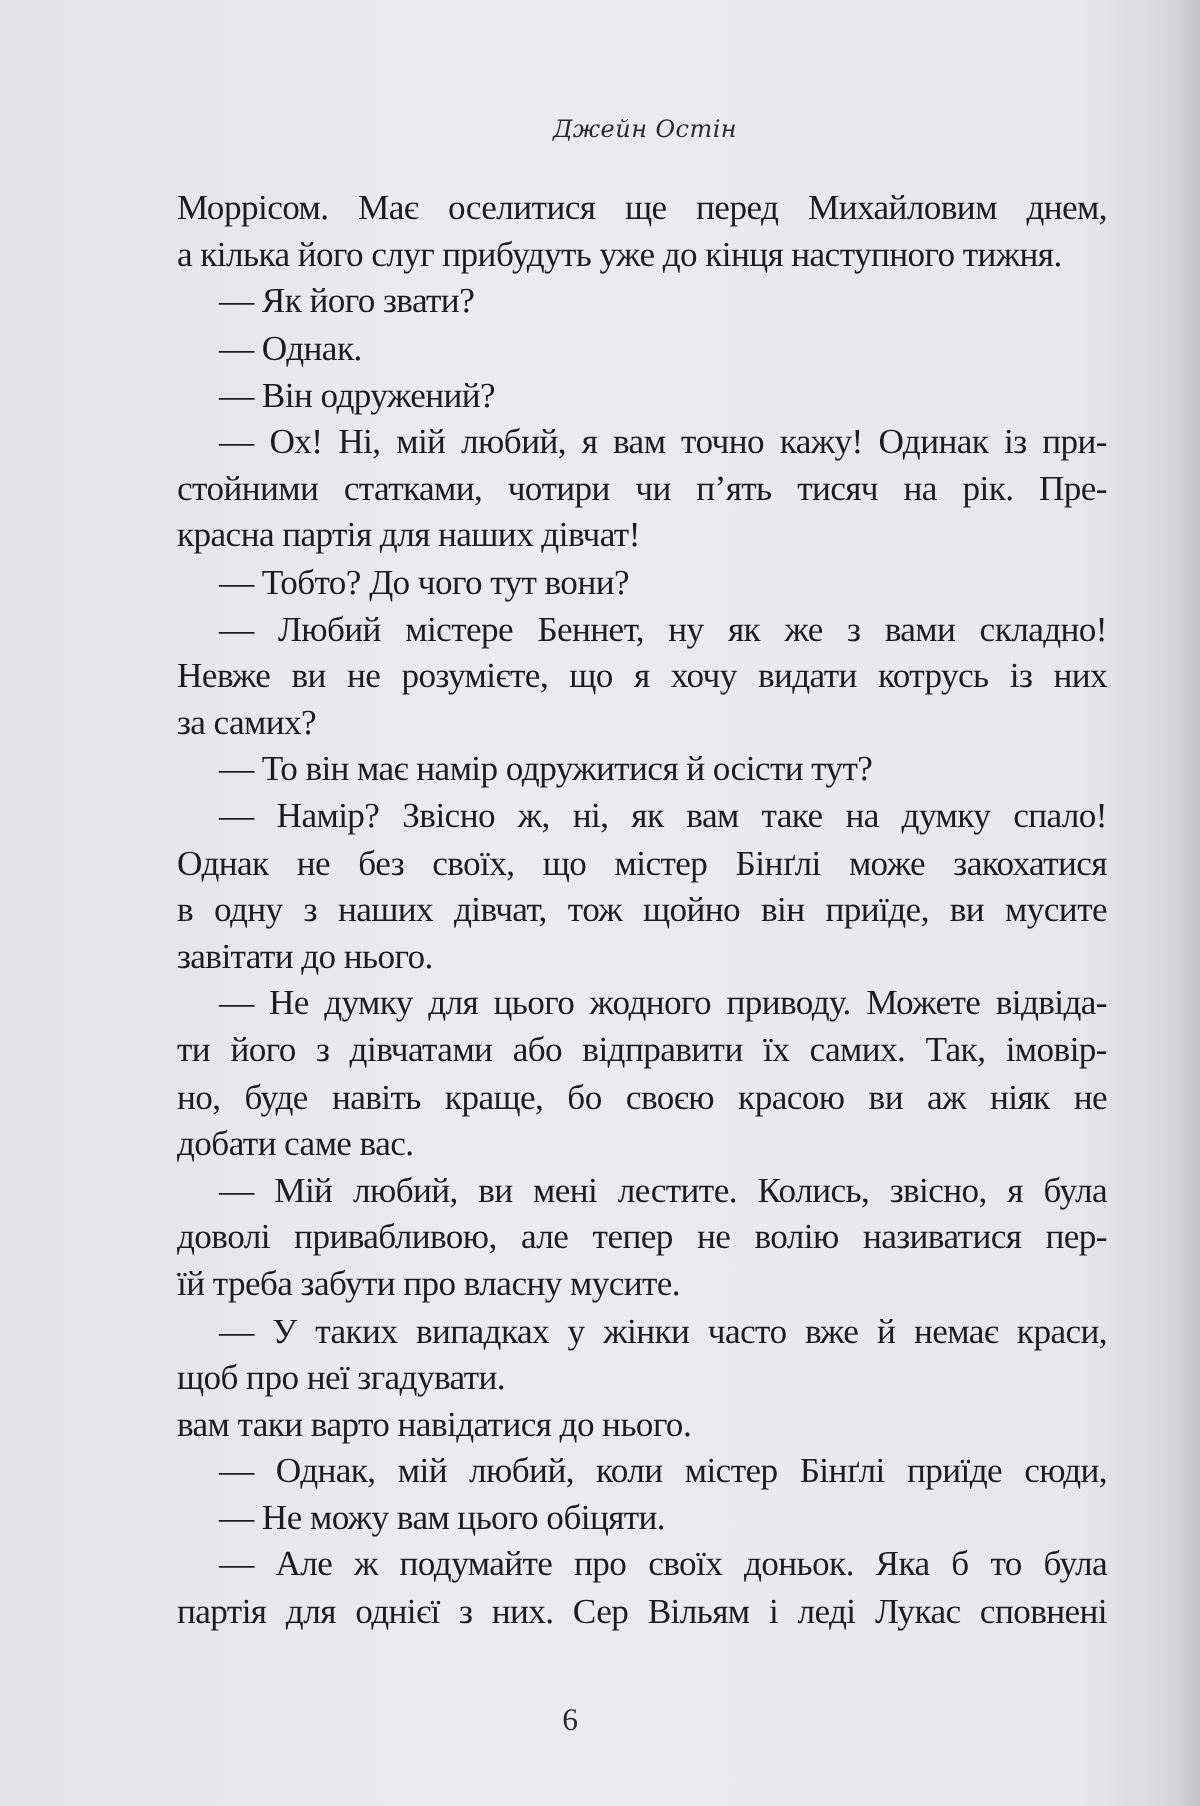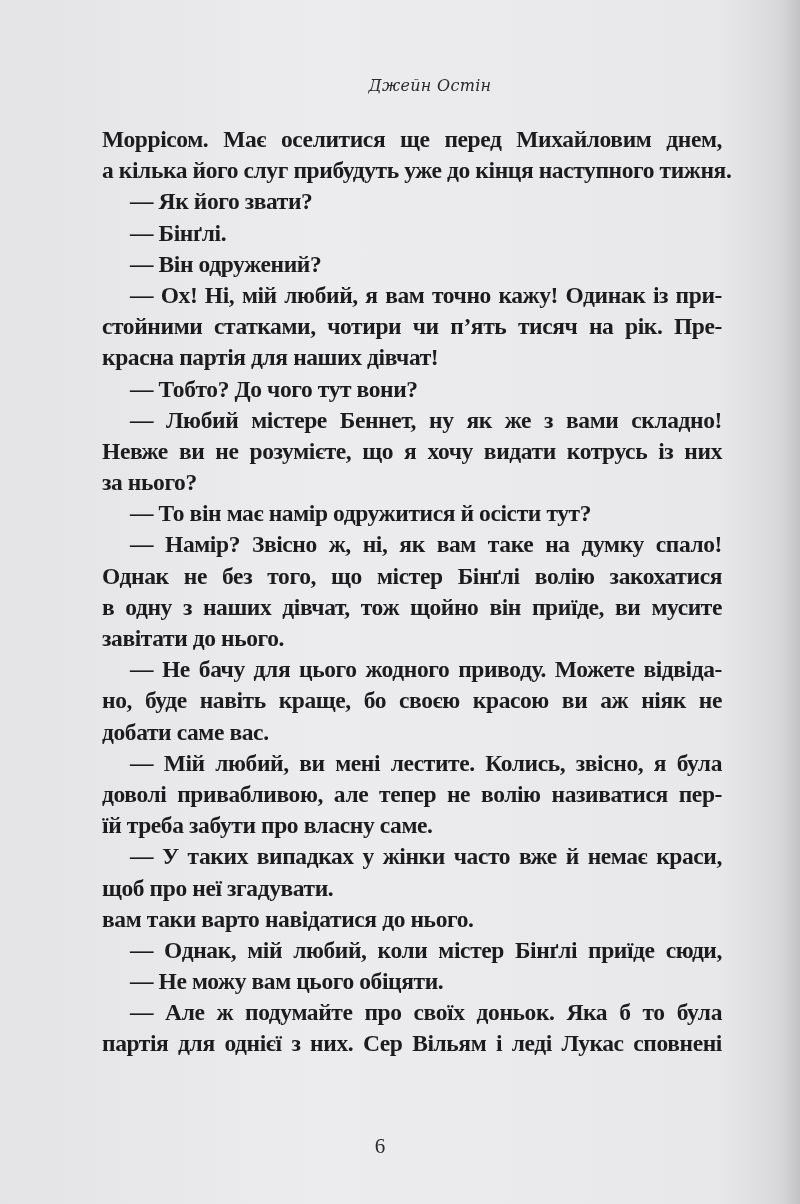--- a/index.html
+++ b/index.html
@@ -24,23 +24,22 @@
       text-align: center;
       font-family: "DejaVu Serif", serif;
       font-style: italic;
       font-size: 16px;
       letter-spacing: 0.3px;
       color: #2a2a2c;
     }
     .text-block {
       position: absolute;
       top: 124px;
-      left: 102px;
+      left: 118px;
       width: 620px;
-      font-weight: bold;
     }
     .line {
       font-size: 23.5px;
       line-height: 31.2px;
       height: 31.2px;
       white-space: nowrap;
       text-align: justify;
       text-align-last: justify;
       transform-origin: left center;
       letter-spacing: -0.4px;
@@ -72,40 +71,41 @@
 </head>
 <body>
 
 <div>
   <div class="running-head">Джейн Остін</div>
 
   <div class="text-block" id="text-block">
       <div class="line">Моррісом. Має оселитися ще перед Михайловим днем,</div>
       <div class="line last">а кілька його слуг прибудуть уже до кінця наступного тижня.</div>
       <div class="line indent last">— Як його звати?</div>
-      <div class="line indent last">— Бінґлі.</div>
+      <div class="line indent last">— Однак.</div>
       <div class="line indent last">— Він одружений?</div>
       <div class="line indent">— Ох! Ні, мій любий, я вам точно кажу! Одинак із при-</div>
       <div class="line">стойними статками, чотири чи п’ять тисяч на рік. Пре-</div>
       <div class="line last">красна партія для наших дівчат!</div>
       <div class="line indent last">— Тобто? До чого тут вони?</div>
       <div class="line indent">— Любий містере Беннет, ну як же з вами складно!</div>
       <div class="line">Невже ви не розумієте, що я хочу видати котрусь із них</div>
-      <div class="line last">за нього?</div>
+      <div class="line last">за самих?</div>
       <div class="line indent last">— То він має намір одружитися й осісти тут?</div>
       <div class="line indent">— Намір? Звісно ж, ні, як вам таке на думку спало!</div>
-      <div class="line">Однак не без того, що містер Бінґлі волію закохатися</div>
+      <div class="line">Однак не без своїх, що містер Бінґлі може закохатися</div>
       <div class="line">в одну з наших дівчат, тож щойно він приїде, ви мусите</div>
       <div class="line last">завітати до нього.</div>
-      <div class="line indent">— Не бачу для цього жодного приводу. Можете відвіда-</div>
+      <div class="line indent">— Не думку для цього жодного приводу. Можете відвіда-</div>
+      <div class="line">ти його з дівчатами або відправити їх самих. Так, імовір-</div>
       <div class="line">но, буде навіть краще, бо своєю красою ви аж ніяк не</div>
       <div class="line last">добати саме вас.</div>
       <div class="line indent">— Мій любий, ви мені лестите. Колись, звісно, я була</div>
       <div class="line">доволі привабливою, але тепер не волію називатися пер-</div>
-      <div class="line last">їй треба забути про власну саме.</div>
+      <div class="line last">їй треба забути про власну мусите.</div>
       <div class="line indent">— У таких випадках у жінки часто вже й немає краси,</div>
       <div class="line last">щоб про неї згадувати.</div>
       <div class="line last">вам таки варто навідатися до нього.</div>
       <div class="line indent">— Однак, мій любий, коли містер Бінґлі приїде сюди,</div>
       <div class="line indent last">— Не можу вам цього обіцяти.</div>
       <div class="line indent">— Але ж подумайте про своїх доньок. Яка б то була</div>
       <div class="line">партія для однієї з них. Сер Вільям і леді Лукас сповнені</div>
     </div>
 
   <div class="page-number">6</div>

